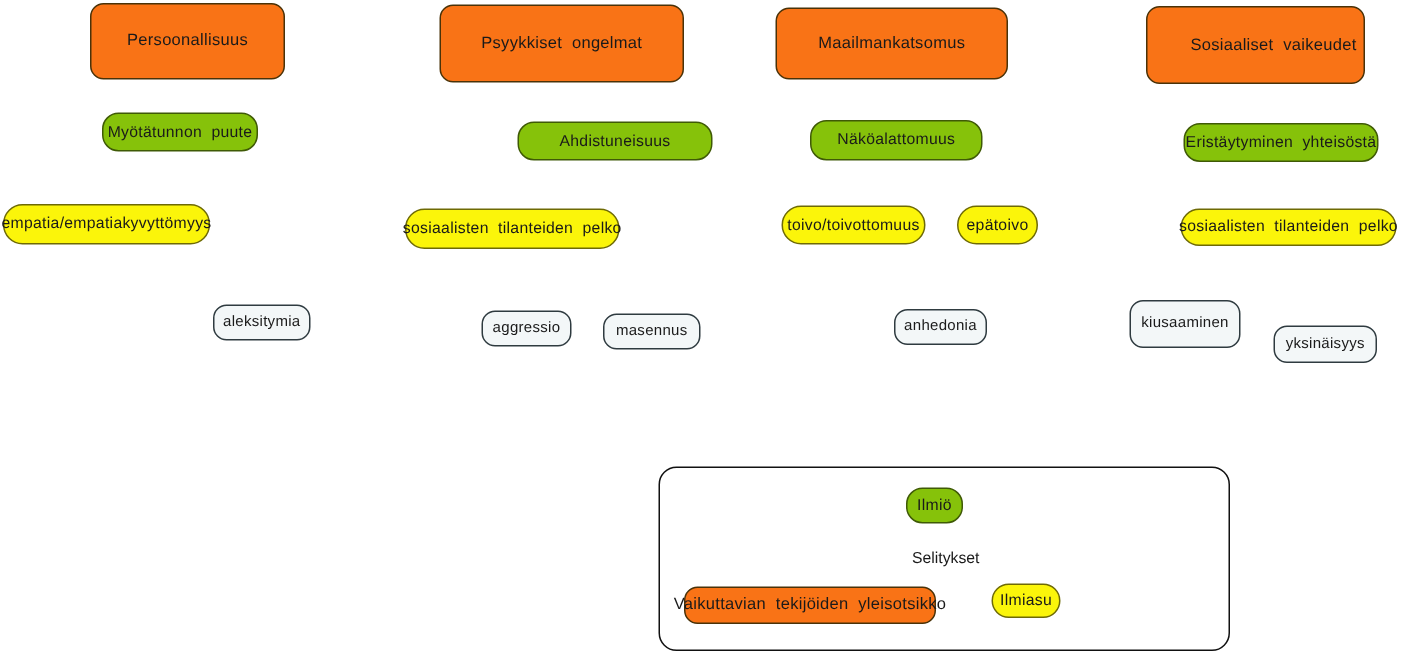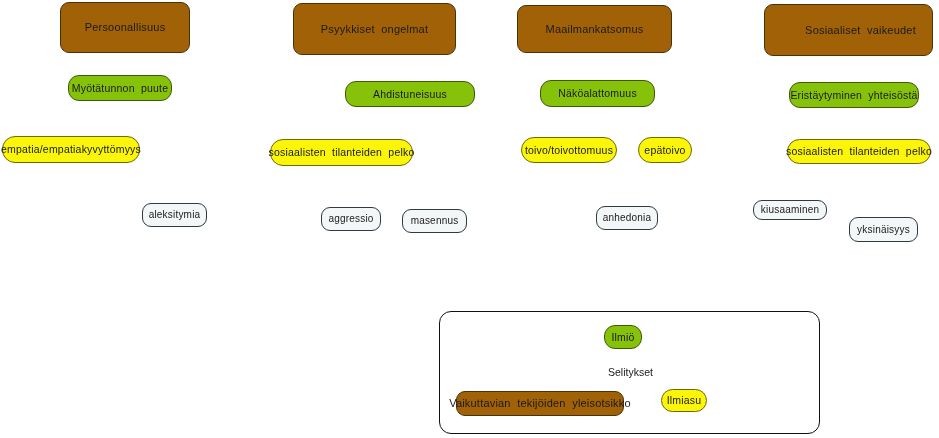--- a/index.html
+++ b/index.html
@@ -23,21 +23,21 @@
     display: flex;
     align-items: center;
     justify-content: center;
     text-align: center;
     color: #1a1a1a;
     border: 1px solid #3a3a2a;
     line-height: 1.15;
     white-space: pre;
   }
   .cat {
-    background: #a16207;
+    background: #f97316;
     border-radius: 9px;
     border: 1px solid #4a3208;
     font-size: 11px;
     letter-spacing: 0.2px;
   }
   .phen {
     background: #86c20a;
     border-radius: 11px;
     border: 1px solid #3f5a06;
     font-size: 10.5px;
@@ -72,38 +72,38 @@
   }
 </style>
 </head>
 <body>
 
 <div id="canvas" style="width: 939px; height: 438px; background: rgb(255, 255, 255);">
 
   <div class="node cat" id="cat-0" style="left: 60px; top: 2px; width: 130px; height: 51px;"><span>Persoonallisuus</span></div>
   <div class="node cat" id="cat-1" style="left: 293px; top: 3px; width: 163px; height: 52px;"><span>Psyykkiset  ongelmat</span></div>
   <div class="node cat" id="cat-2" style="left: 517px; top: 5px; width: 155px; height: 48px;"><span>Maailmankatsomus</span></div>
-  <div class="node cat" id="cat-3" style="left: 764px; top: 4px; width: 169px; height: 52px; padding-left: 24px;"><span>Sosiaaliset  vaikeudet</span></div>
+  <div class="node cat" id="cat-3" style="left: 764px; top: 4px; width: 146px; height: 52px; padding-left: 24px;"><span>Sosiaaliset  vaikeudet</span></div>
 
   <div class="node phen" id="phen-0" style="left: 68px; top: 75px; width: 104px; height: 26px;"><span>Myötätunnon  puute</span></div>
   <div class="node phen" id="phen-1" style="left: 313px; top: 81px; width: 130px; height: 26px; margin-left: 32px;"><span>Ahdistuneisuus</span></div>
   <div class="node phen" id="phen-2" style="left: 540px; top: 80px; width: 115px; height: 27px;"><span>Näköalattomuus</span></div>
   <div class="node phen" id="phen-3" style="left: 789px; top: 82px; width: 130px; height: 26px;"><span>Eristäytyminen  yhteisöstä</span></div>
 
   <div class="node sympt" id="sympt-0" style="left: 2px; top: 136px; width: 138px; height: 27px;"><span>empatia/empatiakyvyttömyys</span></div>
   <div class="node sympt" id="sympt-1" style="left: 270px; top: 139px; width: 143px; height: 27px;"><span>sosiaalisten  tilanteiden  pelko</span></div>
   <div class="node sympt" id="sympt-2" style="left: 521px; top: 137px; width: 96px; height: 26px;"><span>toivo/toivottomuus</span></div>
   <div class="node sympt" id="sympt-3" style="left: 638px; top: 137px; width: 54px; height: 26px;"><span>epätoivo</span></div>
   <div class="node sympt" id="sympt-4" style="left: 787px; top: 139px; width: 144px; height: 25px;"><span>sosiaalisten  tilanteiden  pelko</span></div>
 
   <div class="node plain" id="plain-0" style="left: 142px; top: 203px; width: 65px; height: 24px;"><span>aleksitymia</span></div>
   <div class="node plain" id="plain-1" style="left: 296px; top: 207px; width: 60px; height: 24px; margin-left: 25px;"><span>aggressio</span></div>
   <div class="node plain" id="plain-2" style="left: 402px; top: 209px; width: 65px; height: 24px;"><span>masennus</span></div>
   <div class="node plain" id="plain-3" style="left: 596px; top: 206px; width: 62px; height: 24px;"><span>anhedonia</span></div>
-  <div class="node plain" id="plain-4" style="left: 753px; top: 200px; width: 74px; height: 20px;"><span>kiusaaminen</span></div>
+  <div class="node plain" id="plain-4" style="left: 753px; top: 200px; width: 74px; height: 32px;"><span>kiusaaminen</span></div>
   <div class="node plain" id="plain-5" style="left: 849px; top: 217px; width: 69px; height: 25px;"><span>yksinäisyys</span></div>
 
   <div id="legend-panel" style="left: 439px; top: 311px; width: 381px; height: 123px;"></div>
   <div id="legend-title" style="left: 608px; top: 366px;">Selitykset</div>
   <div class="node phen" id="legend-0" style="left: 604px; top: 325px; width: 38px; height: 24px;"><span>Ilmiö</span></div>
   <div class="node cat" id="legend-1" style="left: 456px; top: 391px; width: 168px; height: 25px;"><span>Vaikuttavian  tekijöiden  yleisotsikko</span></div>
   <div class="node sympt" id="legend-2" style="left: 661px; top: 389px; width: 46px; height: 23px;"><span>Ilmiasu</span></div>
 
 </div>
 

